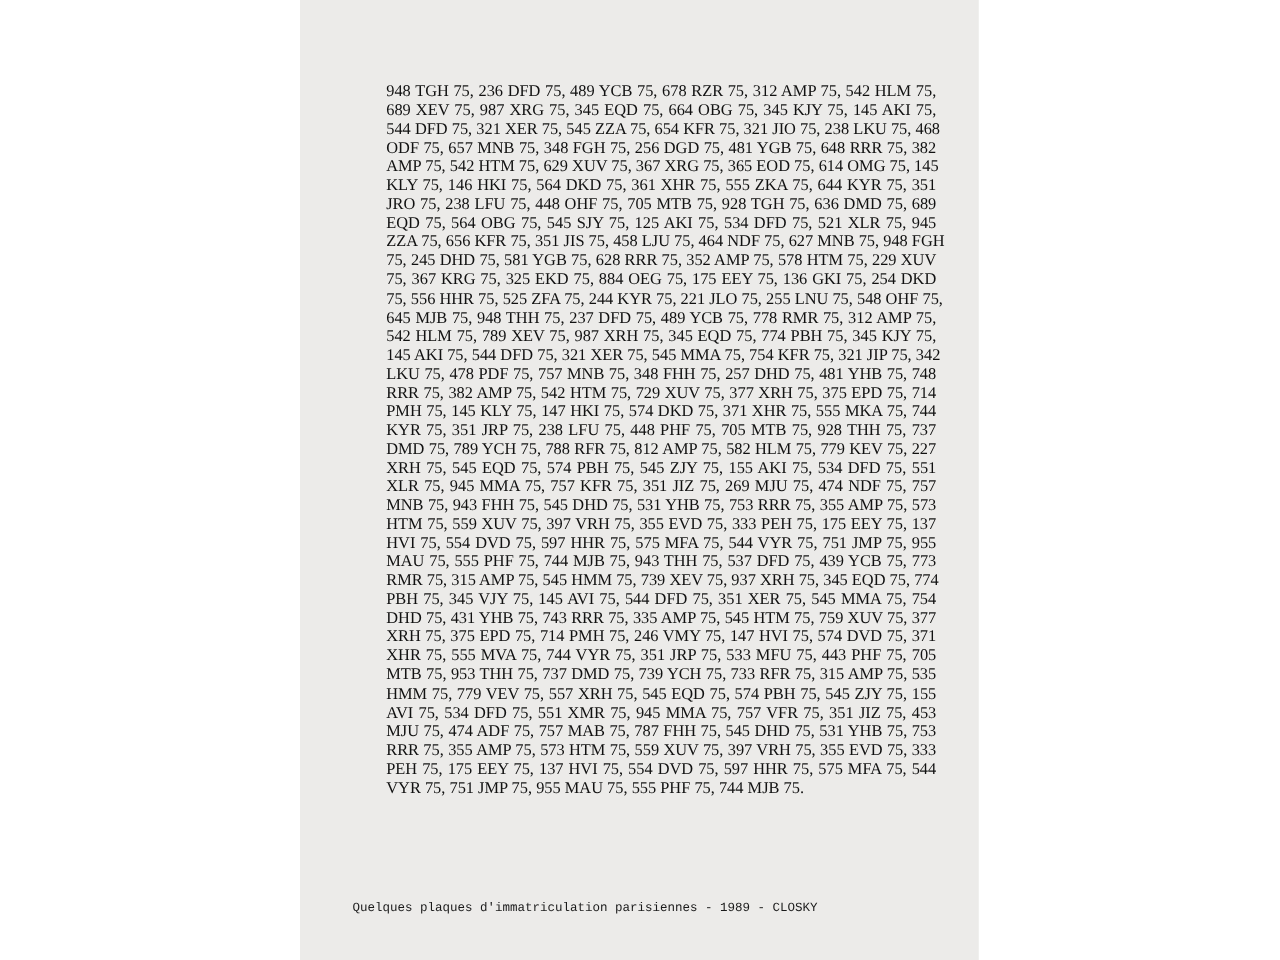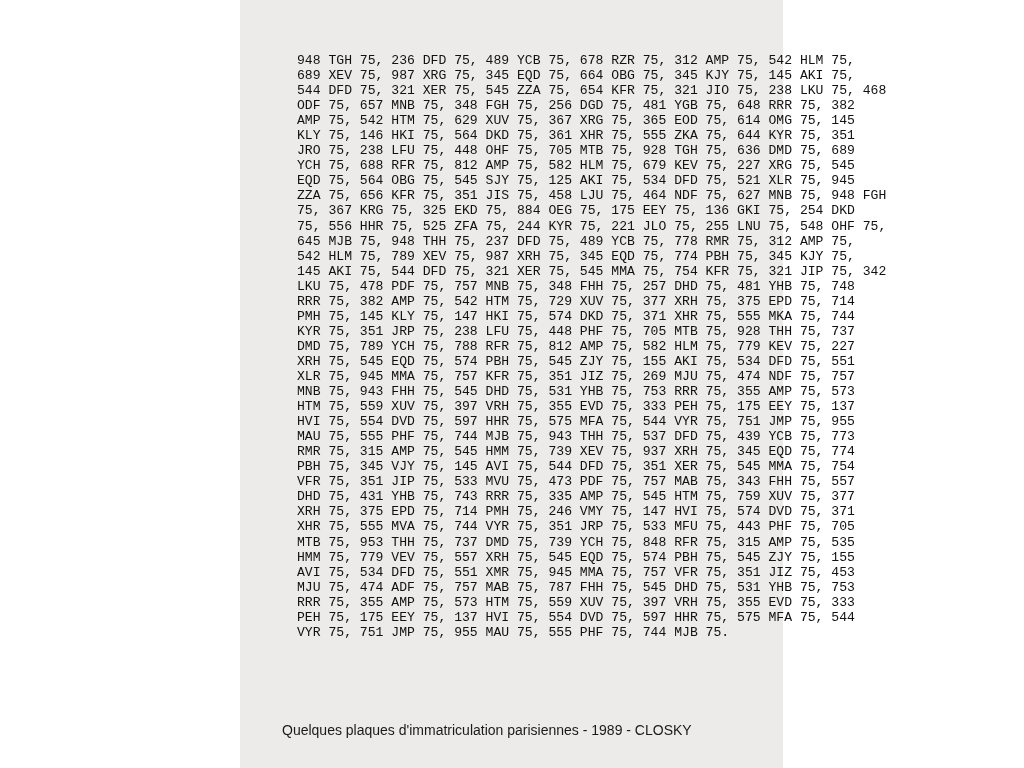--- a/index.html
+++ b/index.html
@@ -6,70 +6,69 @@
   body {
     width: 1024px; height: 768px; background: #ffffff;
     position: relative; overflow: hidden;
   }
   .sheet {
     position: absolute; left: 240px; top: 0; width: 543px; height: 768px;
     background: #ecebe9;
   }
   .body-text {
     position: absolute; left: 53px; top: 49px; width: 440px;
-    margin: 4px;
-    font-family: Liberation Mono, monospace;
+    margin: 16px;
+    font-family: Liberation Serif, serif;
     font-size: 13.1px; line-height: 15.05px; color: #111111;
   }
   .body-text .line { display: block; white-space: nowrap; text-align: justify; text-align-last: justify; }
   .body-text .line.last { text-align-last: left; }
   .caption {
     position: absolute; left: 42px; top: 722px;
-    font-family: Liberation Sans, sans-serif;
-    font-size: 14px; color: #1a1a1a; white-space: nowrap;
+    font-family: Liberation Mono, monospace;
+    font-size: 10px; color: #1a1a1a; white-space: nowrap;
   }
 </style>
 </head>
 <body>
 
 <div class="sheet">
   <div class="body-text" id="body-text">
       <span class="line">948 TGH 75, 236 DFD 75, 489 YCB 75, 678 RZR 75, 312 AMP 75, 542 HLM 75,</span>
       <span class="line">689 XEV 75, 987 XRG 75, 345 EQD 75, 664 OBG 75, 345 KJY 75, 145 AKI 75,</span>
       <span class="line">544 DFD 75, 321 XER 75, 545 ZZA 75, 654 KFR 75, 321 JIO 75, 238 LKU 75, 468</span>
       <span class="line">ODF 75, 657 MNB 75, 348 FGH 75, 256 DGD 75, 481 YGB 75, 648 RRR 75, 382</span>
       <span class="line">AMP 75, 542 HTM 75, 629 XUV 75, 367 XRG 75, 365 EOD 75, 614 OMG 75, 145</span>
       <span class="line">KLY 75, 146 HKI 75, 564 DKD 75, 361 XHR 75, 555 ZKA 75, 644 KYR 75, 351</span>
       <span class="line">JRO 75, 238 LFU 75, 448 OHF 75, 705 MTB 75, 928 TGH 75, 636 DMD 75, 689</span>
-      <span class="line">YCH 75, 688 RFR 75, 812 AMP 75, 582 HLM 75, 679 KEV 75, 227 XRG 75, 545</span>
       <span class="line">EQD 75, 564 OBG 75, 545 SJY 75, 125 AKI 75, 534 DFD 75, 521 XLR 75, 945</span>
       <span class="line">ZZA 75, 656 KFR 75, 351 JIS 75, 458 LJU 75, 464 NDF 75, 627 MNB 75, 948 FGH</span>
+      <span class="line">75, 245 DHD 75, 581 YGB 75, 628 RRR 75, 352 AMP 75, 578 HTM 75, 229 XUV</span>
       <span class="line">75, 367 KRG 75, 325 EKD 75, 884 OEG 75, 175 EEY 75, 136 GKI 75, 254 DKD</span>
       <span class="line">75, 556 HHR 75, 525 ZFA 75, 244 KYR 75, 221 JLO 75, 255 LNU 75, 548 OHF 75,</span>
       <span class="line">645 MJB 75, 948 THH 75, 237 DFD 75, 489 YCB 75, 778 RMR 75, 312 AMP 75,</span>
       <span class="line">542 HLM 75, 789 XEV 75, 987 XRH 75, 345 EQD 75, 774 PBH 75, 345 KJY 75,</span>
       <span class="line">145 AKI 75, 544 DFD 75, 321 XER 75, 545 MMA 75, 754 KFR 75, 321 JIP 75, 342</span>
       <span class="line">LKU 75, 478 PDF 75, 757 MNB 75, 348 FHH 75, 257 DHD 75, 481 YHB 75, 748</span>
       <span class="line">RRR 75, 382 AMP 75, 542 HTM 75, 729 XUV 75, 377 XRH 75, 375 EPD 75, 714</span>
       <span class="line">PMH 75, 145 KLY 75, 147 HKI 75, 574 DKD 75, 371 XHR 75, 555 MKA 75, 744</span>
       <span class="line">KYR 75, 351 JRP 75, 238 LFU 75, 448 PHF 75, 705 MTB 75, 928 THH 75, 737</span>
       <span class="line">DMD 75, 789 YCH 75, 788 RFR 75, 812 AMP 75, 582 HLM 75, 779 KEV 75, 227</span>
       <span class="line">XRH 75, 545 EQD 75, 574 PBH 75, 545 ZJY 75, 155 AKI 75, 534 DFD 75, 551</span>
       <span class="line">XLR 75, 945 MMA 75, 757 KFR 75, 351 JIZ 75, 269 MJU 75, 474 NDF 75, 757</span>
       <span class="line">MNB 75, 943 FHH 75, 545 DHD 75, 531 YHB 75, 753 RRR 75, 355 AMP 75, 573</span>
       <span class="line">HTM 75, 559 XUV 75, 397 VRH 75, 355 EVD 75, 333 PEH 75, 175 EEY 75, 137</span>
       <span class="line">HVI 75, 554 DVD 75, 597 HHR 75, 575 MFA 75, 544 VYR 75, 751 JMP 75, 955</span>
       <span class="line">MAU 75, 555 PHF 75, 744 MJB 75, 943 THH 75, 537 DFD 75, 439 YCB 75, 773</span>
       <span class="line">RMR 75, 315 AMP 75, 545 HMM 75, 739 XEV 75, 937 XRH 75, 345 EQD 75, 774</span>
       <span class="line">PBH 75, 345 VJY 75, 145 AVI 75, 544 DFD 75, 351 XER 75, 545 MMA 75, 754</span>
-      <span class="line">VFR 75, 351 JIP 75, 533 MVU 75, 473 PDF 75, 757 MAB 75, 343 FHH 75, 557</span>
       <span class="line">DHD 75, 431 YHB 75, 743 RRR 75, 335 AMP 75, 545 HTM 75, 759 XUV 75, 377</span>
       <span class="line">XRH 75, 375 EPD 75, 714 PMH 75, 246 VMY 75, 147 HVI 75, 574 DVD 75, 371</span>
       <span class="line">XHR 75, 555 MVA 75, 744 VYR 75, 351 JRP 75, 533 MFU 75, 443 PHF 75, 705</span>
-      <span class="line">MTB 75, 953 THH 75, 737 DMD 75, 739 YCH 75, 848 RFR 75, 315 AMP 75, 535</span>
+      <span class="line">MTB 75, 953 THH 75, 737 DMD 75, 739 YCH 75, 733 RFR 75, 315 AMP 75, 535</span>
       <span class="line">HMM 75, 779 VEV 75, 557 XRH 75, 545 EQD 75, 574 PBH 75, 545 ZJY 75, 155</span>
       <span class="line">AVI 75, 534 DFD 75, 551 XMR 75, 945 MMA 75, 757 VFR 75, 351 JIZ 75, 453</span>
       <span class="line">MJU 75, 474 ADF 75, 757 MAB 75, 787 FHH 75, 545 DHD 75, 531 YHB 75, 753</span>
       <span class="line">RRR 75, 355 AMP 75, 573 HTM 75, 559 XUV 75, 397 VRH 75, 355 EVD 75, 333</span>
       <span class="line">PEH 75, 175 EEY 75, 137 HVI 75, 554 DVD 75, 597 HHR 75, 575 MFA 75, 544</span>
       <span class="line last">VYR 75, 751 JMP 75, 955 MAU 75, 555 PHF 75, 744 MJB 75.</span>
     </div>
   <div class="caption">Quelques plaques d'immatriculation parisiennes - 1989 - CLOSKY</div>
 </div>
 

